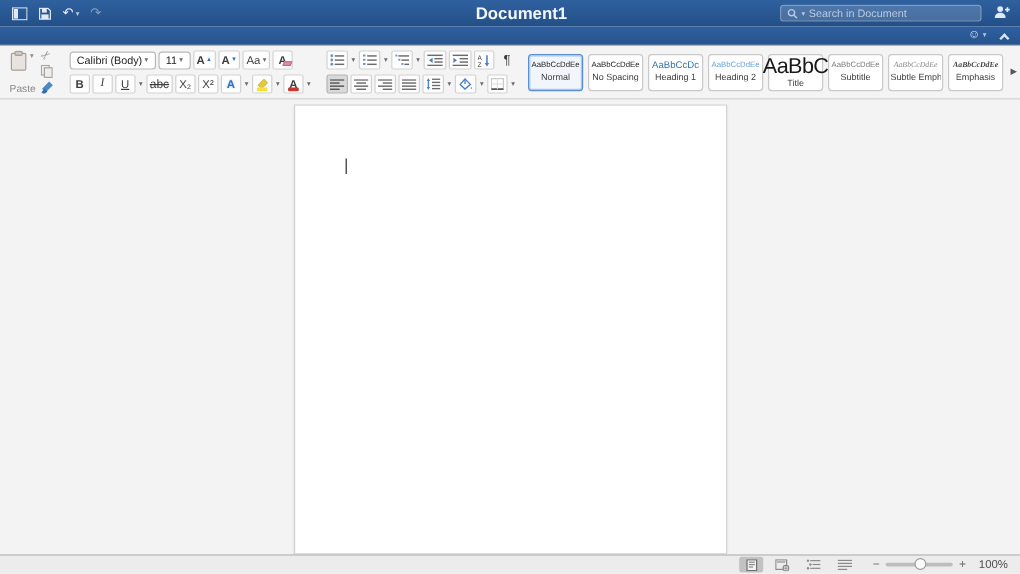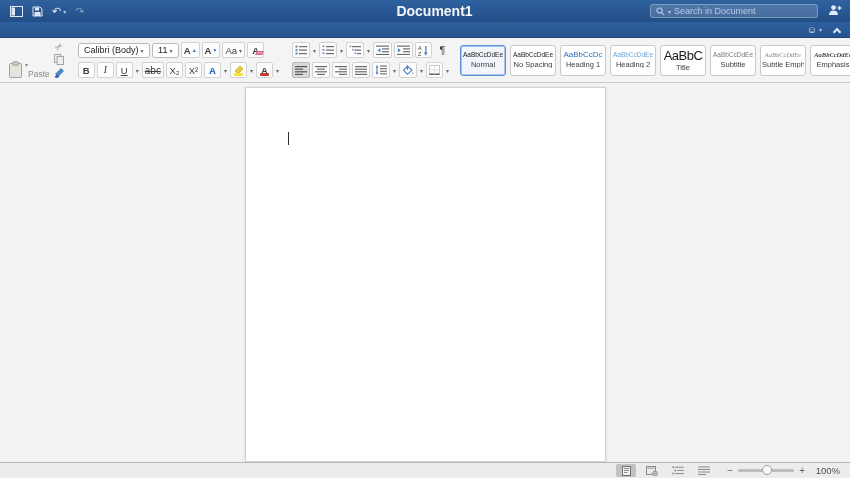--- a/index.html
+++ b/index.html
@@ -39,21 +39,21 @@
   .rrow { display:flex; align-items:center; height:18px; }
 
   .btn { min-width:17px; height:16px; border:1px solid #d2d2d2; background:#fdfdfd; border-radius:2px; margin:0 1px;
     display:inline-flex; align-items:center; justify-content:center; font-size:9.5px; color:#3d3d3d; padding:0 2px; position:relative; }
   .btn.noborder { border-color:transparent; background:transparent; }
   .btn.pressed { background:#d9d9d9; border-color:#b5b5b5; }
   .caret { font-size:6px; color:#6b6b6b; margin-left:2px; }
   .lone-caret { font-size:6px; color:#6b6b6b; margin:0 2px; }
 
   
-  .paste-col { display:flex; align-items:flex-end; justify-content:space-between; padding:1px 2px 0 4px; }
+  .paste-col { display:flex; flex-direction:column; align-items:flex-start; justify-content:space-between; padding:1px 2px 0 4px; }
   .paste-label { font-size:8.5px; color:#8a8a8a; }
   .clip-stack { display:flex; flex-direction:column; justify-content:space-between; padding:1px 2px; align-items:center; }
   .scissors { font-size:10px; color:#9a9a9a; line-height:1; transform:rotate(-40deg); }
 
   
   .combo { height:15px; background:#fff; border:1px solid #b9b9b9; border-radius:3px; display:inline-flex; align-items:center;
     font-size:9px; color:#222; padding:0 3px; margin:0 1px; justify-content:center; }
   .combo .cv { white-space:nowrap; overflow:hidden; }
   .combo-font { width:72px; }
   .combo-size { width:27px; }
@@ -75,21 +75,21 @@
 
   
   .chips { display:flex; align-items:center; padding:4px 2px; gap:4px; }
   .chip { width:46px; height:31px; background:#fff; border:1px solid #c9c9c9; border-radius:3px; display:flex; flex-direction:column;
     align-items:center; justify-content:center; gap:2px; }
   .chip .preview { font-size:6.5px; color:#222; line-height:1; white-space:nowrap; }
   .chip .clabel { font-size:7.5px; color:#3c3c3c; line-height:1; white-space:nowrap; max-width:42px; overflow:hidden; }
   .chip.selected { border:1px solid #5b8fd4; box-shadow:0 0 0 1px #a9c7ec inset; background:#f2f6fc; }
   .chip.h1 .preview { color:#2e74b5; font-size:8px; }
   .chip.h2 .preview { color:#6aa3d8; }
-  .chip.title .preview { font-size:13px; letter-spacing:-.5px; color:#1a1a1a; }
+  .chip.title .preview { font-size:18px; letter-spacing:-.5px; color:#1a1a1a; }
   .chip.subtitle .preview { color:#7a7a7a; }
   .chip.subtle .preview { color:#8a8a8a; font-style:italic; font-family:"Liberation Serif",serif; }
   .chip.emphasis .preview { color:#444; font-style:italic; font-weight:bold; font-family:"Liberation Serif",serif; }
   .gallery-more { font-size:7px; color:#555; padding:0 2px; }
 
   
   .docarea { position:absolute; top:83px; left:0; right:0; height:379px; background:#f3f3f4; }
   .page { position:absolute; left:245px; top:4px; width:361px; height:375px; background:#fff; border:1px solid #d2d2d2;
     box-shadow:0 1px 3px rgba(0,0,0,.12); }
   .cursor { position:absolute; left:42px; top:44px; width:1px; height:13px; background:#2b2b2b; animation:blink 1s steps(1) infinite; }

